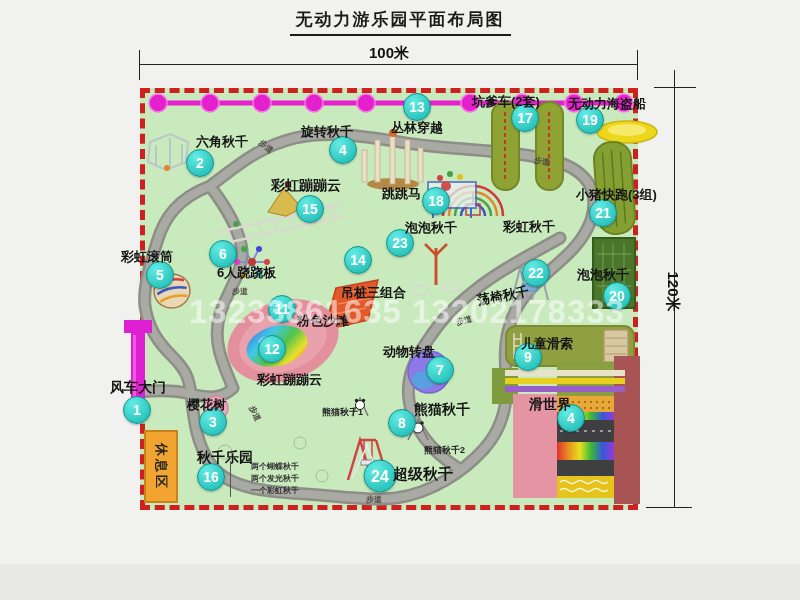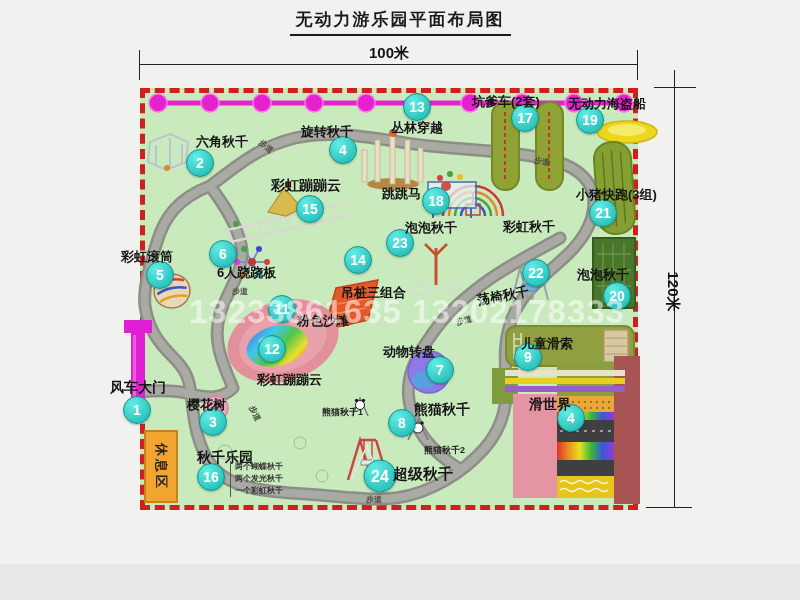--- a/index.html
+++ b/index.html
@@ -22,21 +22,21 @@
        background:radial-gradient(circle at 35% 28%,#63ece4,#17b5ae);
        border:1.5px solid #0d938e;color:#fff;font-size:14px;font-weight:bold;
        display:flex;align-items:center;justify-content:center;
        transform:translate(-50%,-50%);box-shadow:0 1px 2px rgba(0,0,0,.25);}
   .b32{width:31px;height:31px;font-size:16px;}
   .lbl{position:absolute;font-size:13px;font-weight:bold;color:#141414;white-space:nowrap;z-index:3;}
   .s14{font-size:14px;} .s15{font-size:15px;}
   .trail{position:absolute;font-size:8px;font-weight:bold;color:#4a4a42;white-space:nowrap;z-index:3;}
   .sub{position:absolute;font-size:9px;font-weight:bold;color:#222;white-space:nowrap;z-index:3;}
   .detail16{position:absolute;font-size:8px;font-weight:bold;color:#333;line-height:12px;
-            border-left:1px solid #555;padding-left:4px;z-index:3;white-space:nowrap;}
+            border-left:1px solid #555;padding-left:20px;z-index:3;white-space:nowrap;}
   
   .rest{position:absolute;left:144px;top:430px;width:34px;height:73px;background:#f2a430;
         border:2px solid #c8821c;box-sizing:border-box;z-index:3;
         display:flex;align-items:center;justify-content:center;}
   .rest span{display:block;transform:rotate(90deg);font-size:13px;font-weight:bold;
              color:#222;letter-spacing:3px;white-space:nowrap;}
   
   .wm{position:absolute;z-index:5;color:rgba(255,255,255,.52);font-weight:bold;
       white-space:nowrap;pointer-events:none;}
   .wm1{left:285px;top:252px;font-size:36px;letter-spacing:8px;}

